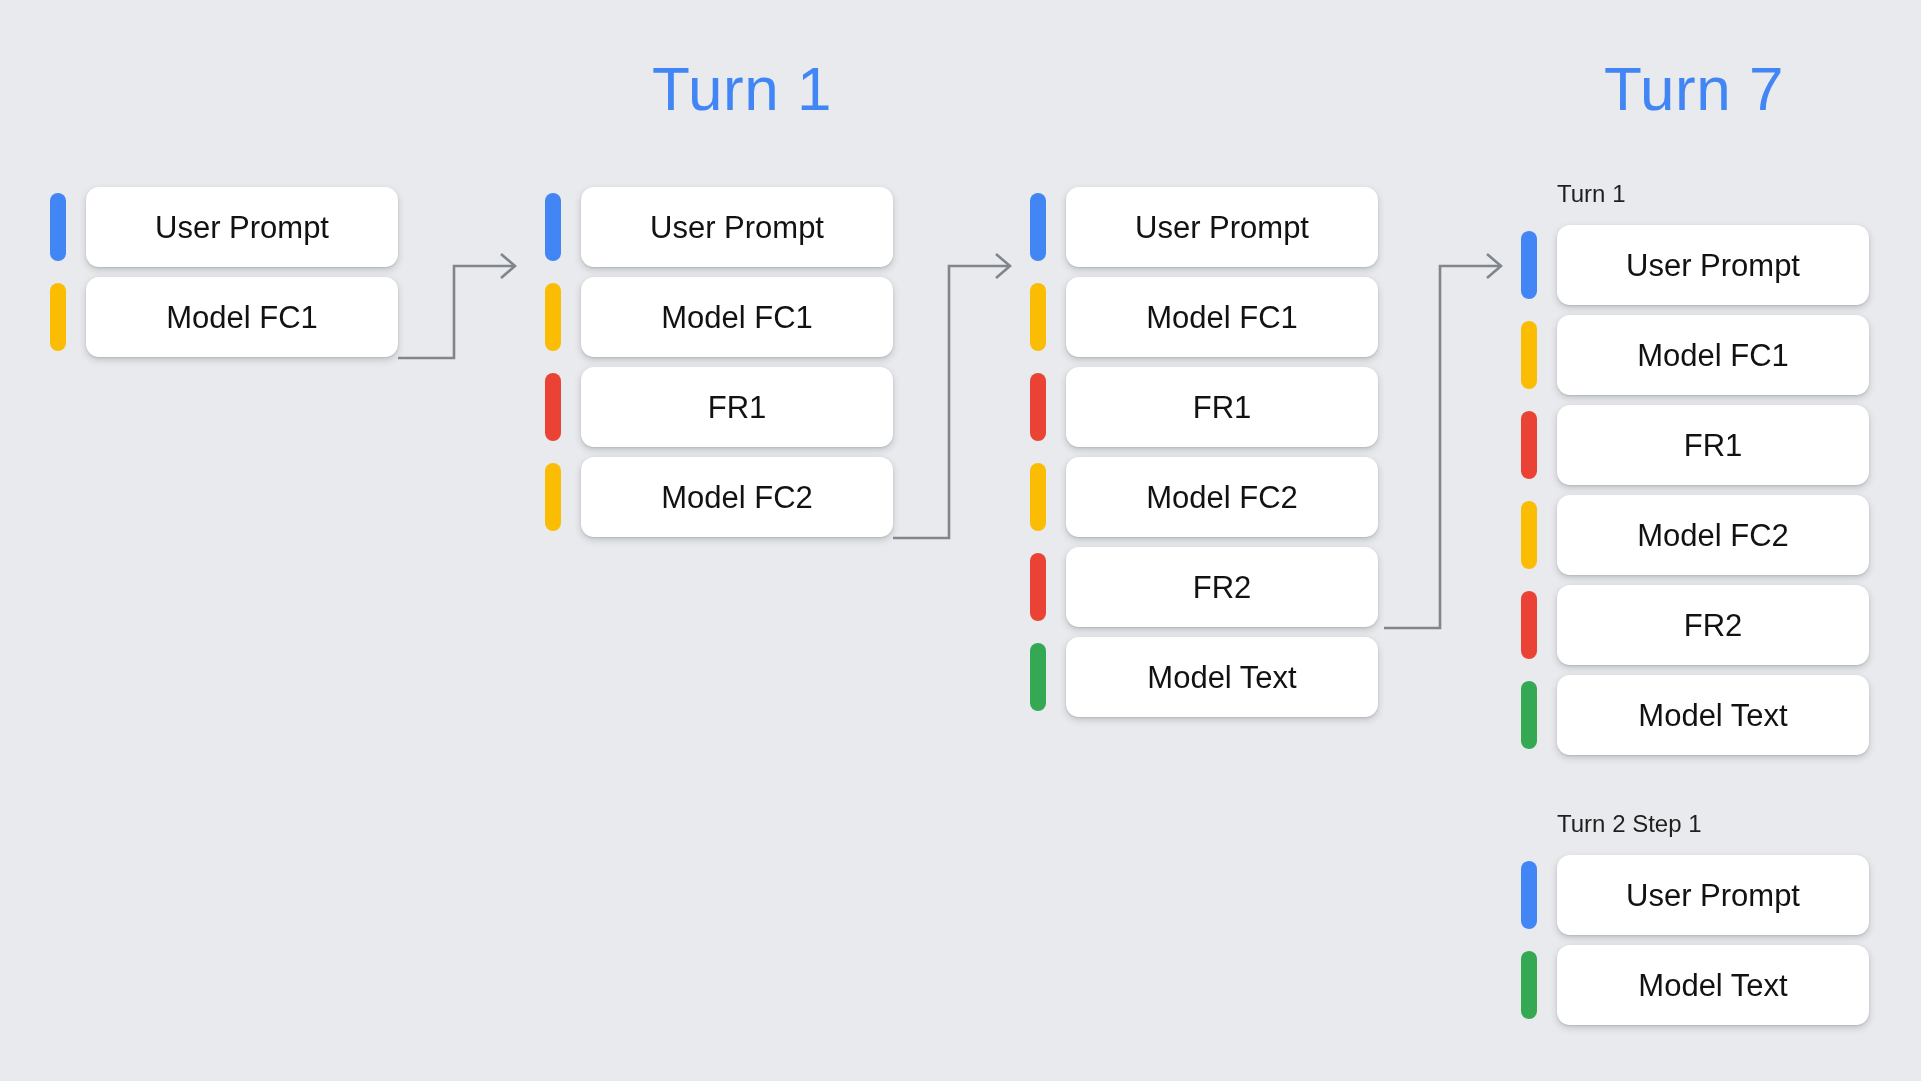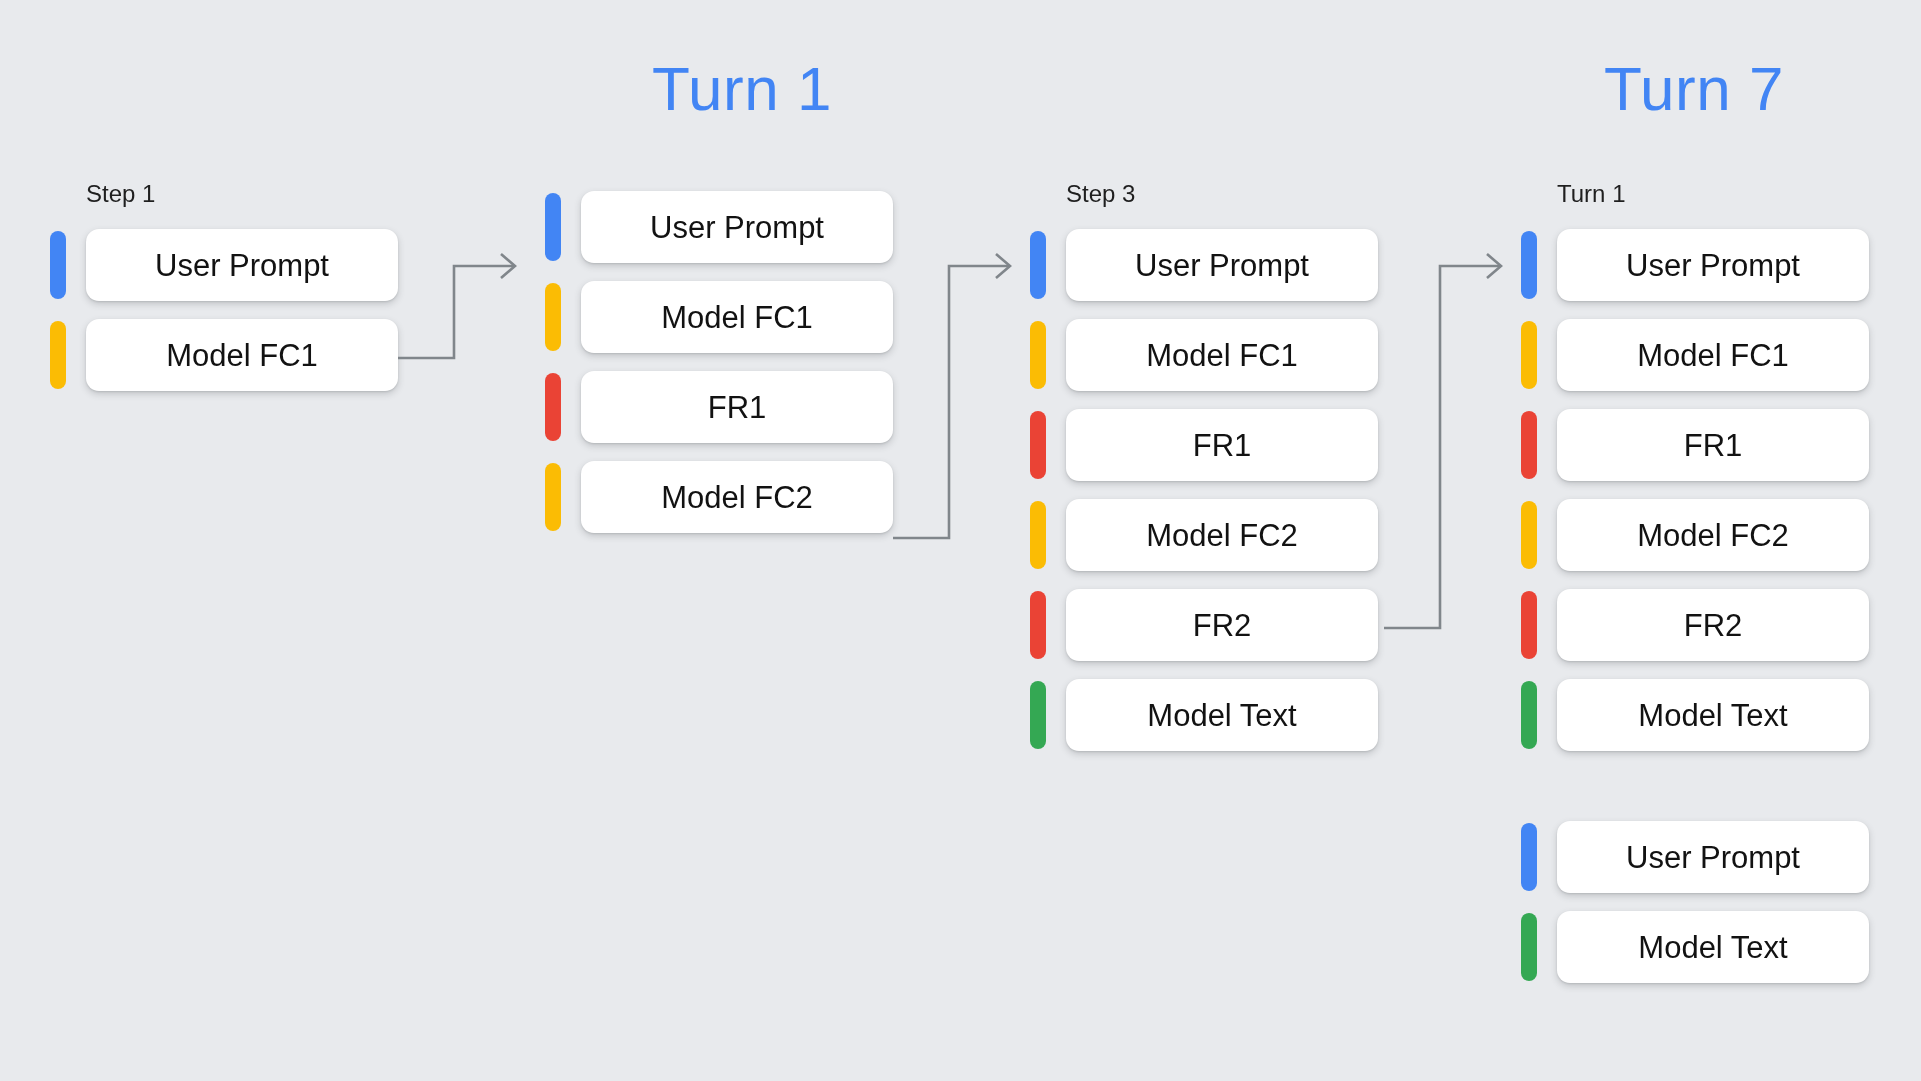--- a/index.html
+++ b/index.html
@@ -69,21 +69,21 @@
     flex: 0 0 auto;
   }
   .bar.blue   { background: #4285f4; }
   .bar.yellow { background: #fbbc04; }
   .bar.red    { background: #ea4335; }
   .bar.green  { background: #34a853; }
 
   .card {
     margin-left: 20px;
     flex: 1 1 auto;
-    height: 72px;
+    height: 80px;
     background: #ffffff;
     border-radius: 13px;
     box-shadow: 0 3px 7px rgba(60,64,67,0.22),
                 0 1px 2px rgba(60,64,67,0.14);
     display: flex;
     align-items: center;
     justify-content: center;
   }
 
   .card-label {
@@ -117,21 +117,20 @@
   }
 </style>
 </head>
 <body>
 
 <div id="turn-title-1" class="turn-title">Turn 1</div>
 
 <div id="turn-title-2" class="turn-title">Turn 7</div>
 
 <div id="column-step1" class="column">
-  <div class="column-label">Step 1</div>
   <div class="rows">
     <div class="row">
       <div class="bar blue"></div>
       <div class="card">
         <span class="card-label">User Prompt</span>
       </div>
     </div>
     <div class="row">
       <div class="bar yellow"></div>
       <div class="card">
@@ -164,21 +163,20 @@
     <div class="row">
       <div class="bar yellow"></div>
       <div class="card">
         <span class="card-label">Model FC2</span>
       </div>
     </div>
   </div>
 </div>
 
 <div id="column-step3" class="column">
-  <div class="column-label">Step 3</div>
   <div class="rows">
     <div class="row">
       <div class="bar blue"></div>
       <div class="card">
         <span class="card-label">User Prompt</span>
       </div>
     </div>
     <div class="row">
       <div class="bar yellow"></div>
       <div class="card">
@@ -248,20 +246,21 @@
     <div class="row">
       <div class="bar green"></div>
       <div class="card">
         <span class="card-label">Model Text</span>
       </div>
     </div>
   </div>
 </div>
 
 <div id="column-turn2step1" class="column">
+  <div class="column-label">Turn 2 Step 1</div>
   <div class="rows">
     <div class="row">
       <div class="bar blue"></div>
       <div class="card">
         <span class="card-label">User Prompt</span>
       </div>
     </div>
     <div class="row">
       <div class="bar green"></div>
       <div class="card">

